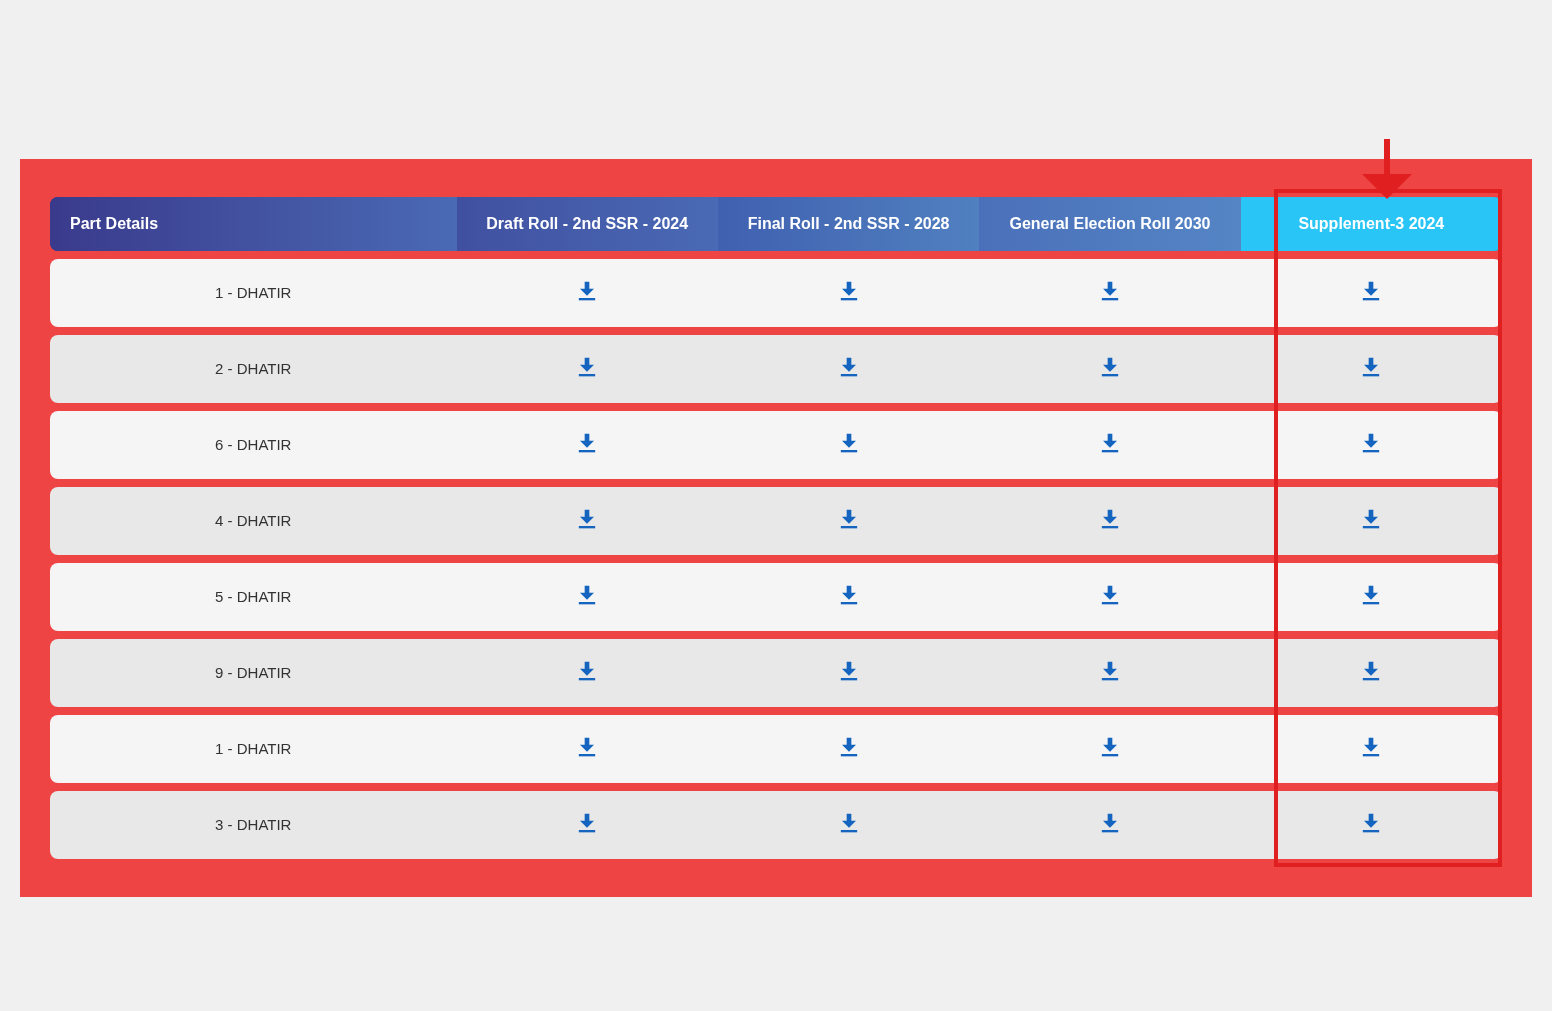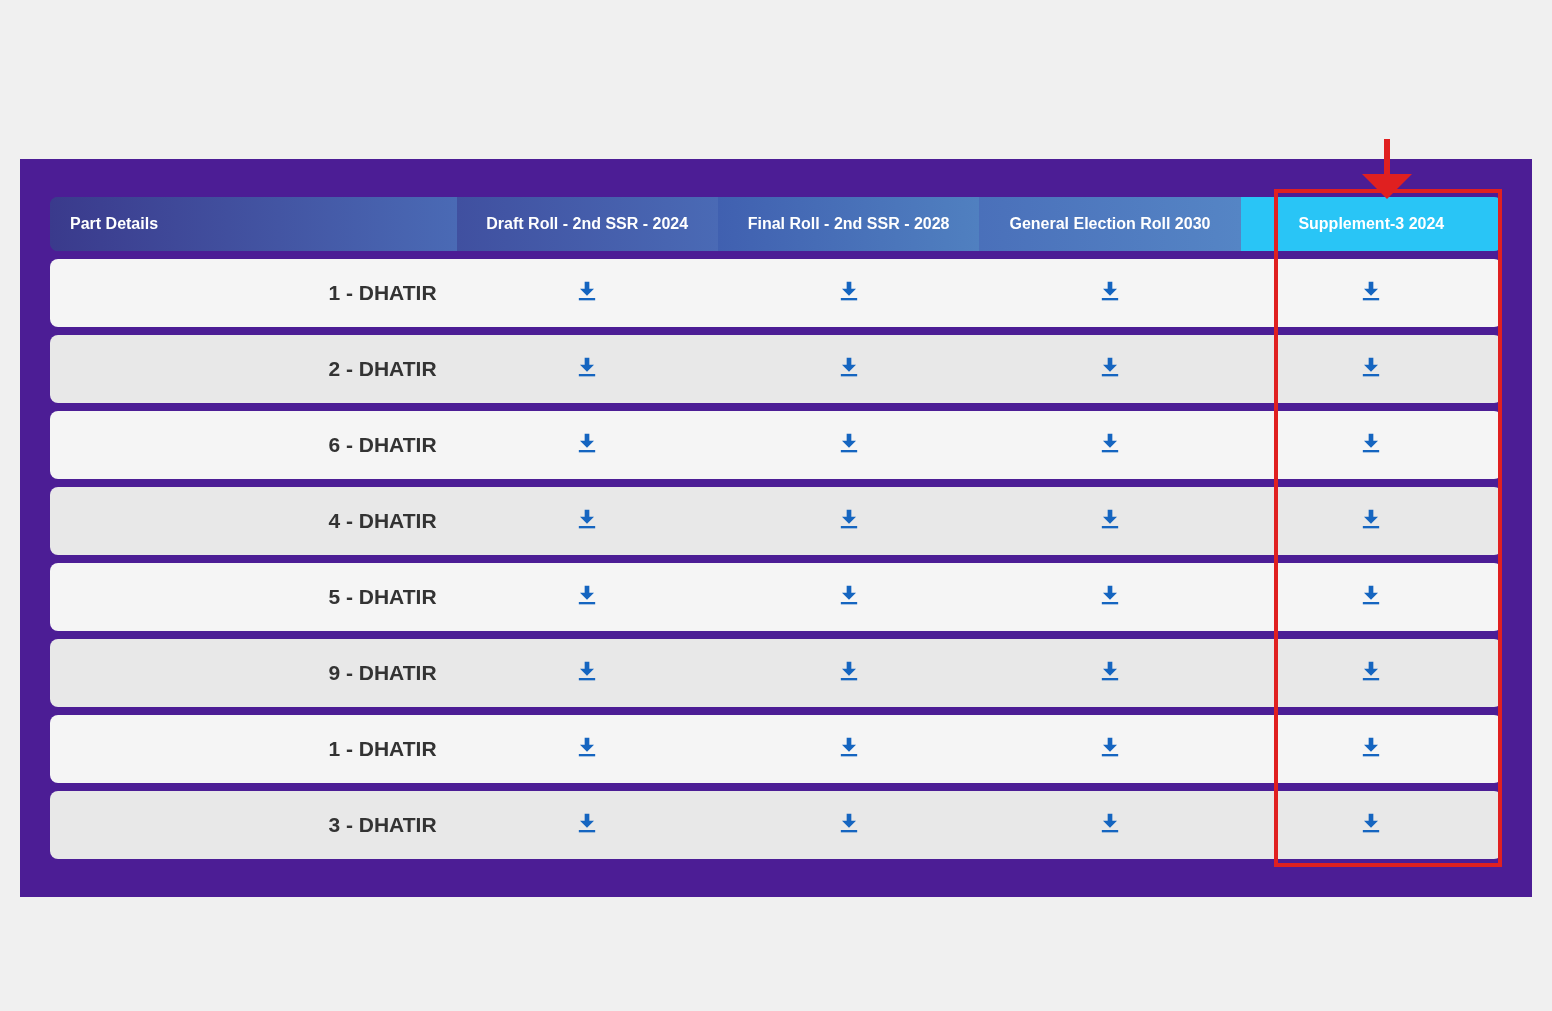--- a/index.html
+++ b/index.html
@@ -14,21 +14,21 @@
       display: flex;
       justify-content: center;
       align-items: center;
       min-height: 100vh;
       padding: 20px;
     }
 
     .page-wrapper {
       width: 1531px;
       max-width: 100%;
-      background: #4c1d95;
+      background: #ef4444;
       padding: 30px;
       position: relative;
       margin-top: 44px;
     }
 
     table {
       width: 100%;
       border-collapse: separate;
       border-spacing: 0 8px;
     }
@@ -63,23 +63,23 @@
     }
 
     tbody tr td {
       padding: 18px 20px;
       text-align: center;
       font-size: 16px;
       color: #333;
     }
 
     tbody tr td:first-child {
-      text-align: right;
-      font-size: 21px;
-      font-weight: 700;
+      text-align: center;
+      font-size: 15px;
+      font-weight: 400;
       border-radius: 8px 0 0 8px;
     }
 
     tbody tr td:last-child {
       border-radius: 0 8px 8px 0;
     }
 
     .download-icon {
       display: inline-flex;
       flex-direction: column;

